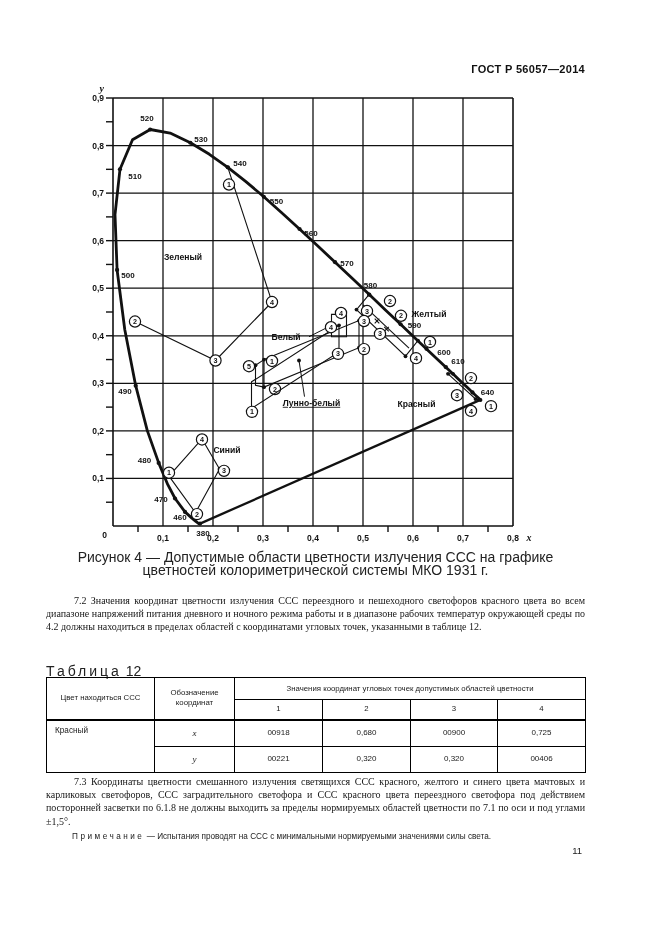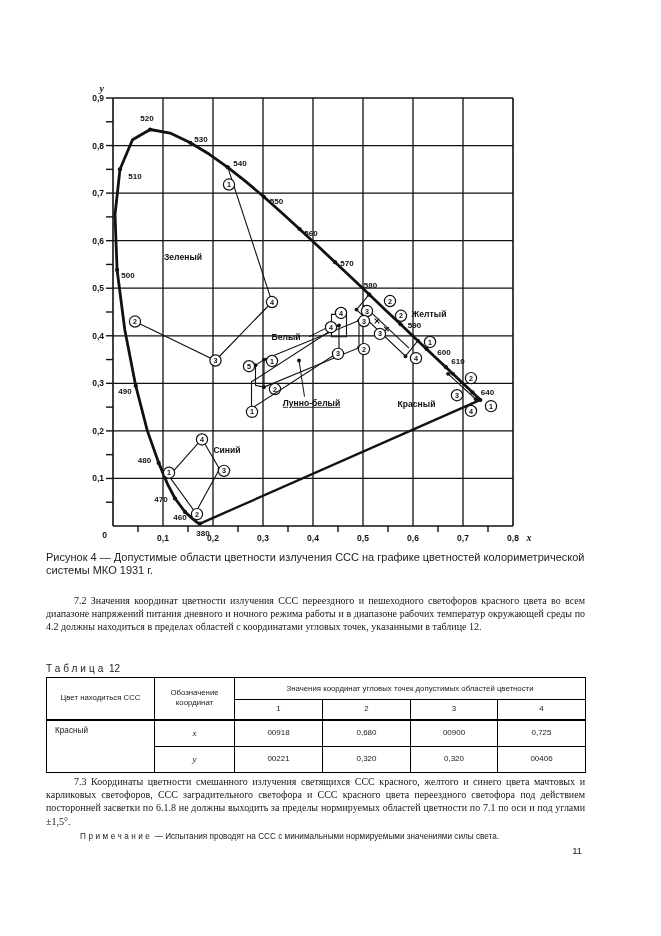--- a/index.html
+++ b/index.html
@@ -8,31 +8,31 @@
     font-family:"Liberation Sans",sans-serif;color:#1a1a1a;overflow:hidden;
     margin:0 auto;
   }
   .doc-header{
     position:absolute;top:63px;left:46px;width:539px;
     text-align:right;font-size:11px;font-weight:bold;letter-spacing:.3px;color:#111;
   }
   .chart-wrap{position:absolute;left:78px;top:80px;width:470px;height:470px;}
   .figure-caption{
     position:absolute;top:551px;left:46px;width:539px;
-    text-align:left;font-size:11px;line-height:13px;color:#222;
+    text-align:center;font-size:14px;line-height:13px;color:#222;
   }
   .para{
     position:absolute;left:46px;width:539px;
     font-size:10px;line-height:13.2px;text-align:justify;color:#161616;font-family:Liberation Serif, serif;
   }
   .para .indent{display:inline-block;width:28px;}
   .p72{top:594px;}
   .p73{top:775px;}
   .table-title{
-    position:absolute;top:663px;left:46px;font-size:10px;color:#222;
+    position:absolute;top:663px;left:46px;font-size:14px;color:#222;
   }
   .table-title .spaced{letter-spacing:3px;}
   .gost-table{
     position:absolute;top:677px;left:46px;width:539px;
     border-collapse:collapse;table-layout:fixed;
     font-size:8px;color:#1a1a1a;
   }
   .gost-table th,.gost-table td{
     border:1px solid #000;padding:2px 4px;font-weight:normal;
     text-align:center;vertical-align:middle;line-height:10px;
@@ -43,31 +43,32 @@
   .gost-table .c-color{text-align:left;padding-left:8px;vertical-align:top;padding-top:5px;font-size:8.2px;}
   .gost-table .c-coord{font-family:"Liberation Serif",serif;font-style:italic;font-size:9px;}
   .gost-table .row-h{height:20px;}
   .gost-table .group-h{height:22px;}
   .gost-table tbody td{height:21px;}
   .note-block{
     position:absolute;top:831px;left:46px;width:539px;
     font-size:8.2px;line-height:11px;color:#222;text-align:justify;
   }
   .note-block .indent{display:inline-block;width:26px;}
-  .note-label{letter-spacing:2.5px;margin-left:8px;}
+  .note-label{letter-spacing:2.5px;}
   .page-number{
     position:absolute;top:845px;left:46px;width:536px;text-align:right;
     font-size:9.5px;color:#222;
   }
 </style>
 </head>
 <body>
 
 <div class="page">
 
+  <div class="doc-header">ГОСТ Р 56057—2014</div>
 
   <div class="chart-wrap">
     <svg id="chart" width="470" height="470" viewBox="0 0 470 470">
         <g>
           <line x1="35" y1="446" x2="35" y2="18" stroke="#111" stroke-width="1.6"></line>
           <line x1="85" y1="446" x2="85" y2="18" stroke="#111" stroke-width="1.3"></line>
           <line x1="135" y1="446" x2="135" y2="18" stroke="#111" stroke-width="1.3"></line>
           <line x1="185" y1="446" x2="185" y2="18" stroke="#111" stroke-width="1.3"></line>
           <line x1="235" y1="446" x2="235" y2="18" stroke="#111" stroke-width="1.3"></line>
           <line x1="285" y1="446" x2="285" y2="18" stroke="#111" stroke-width="1.3"></line>

